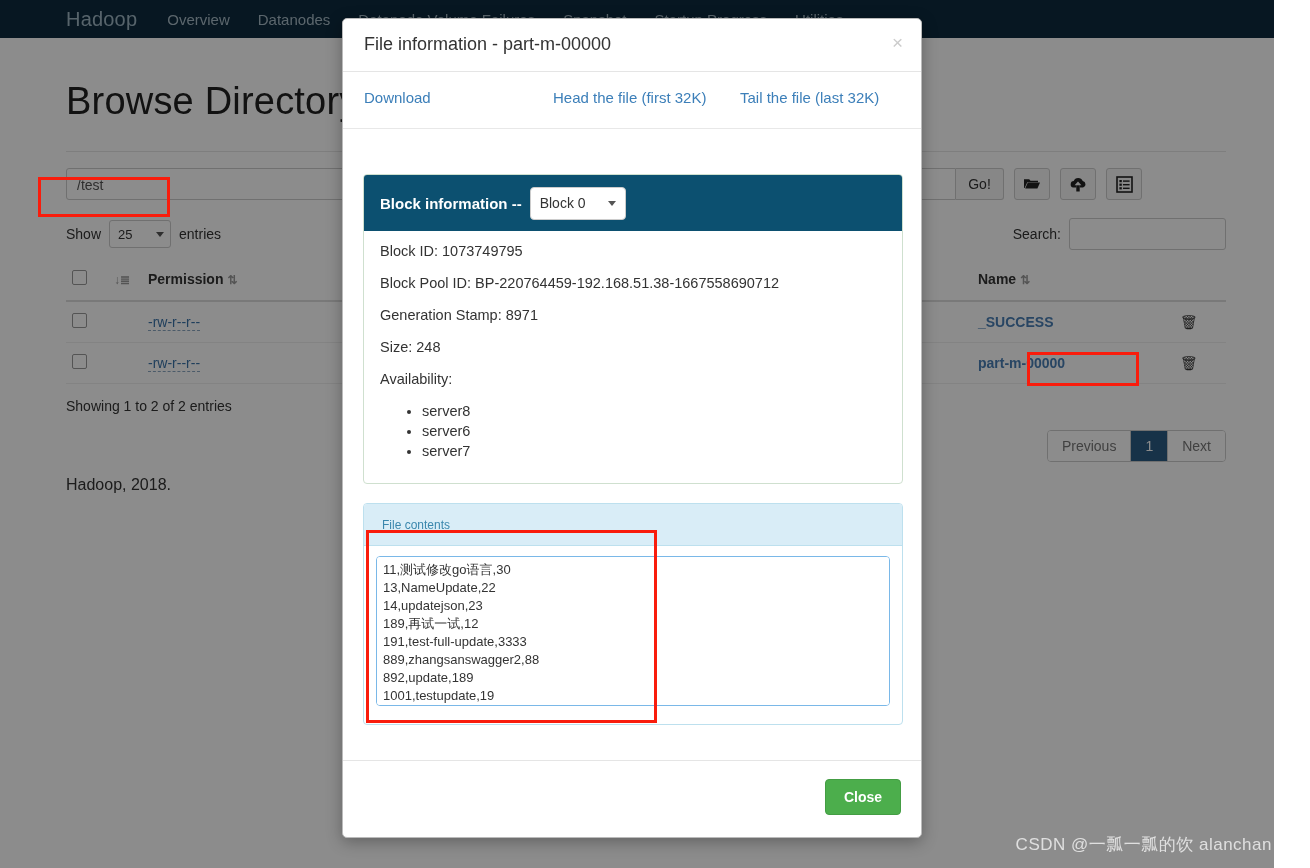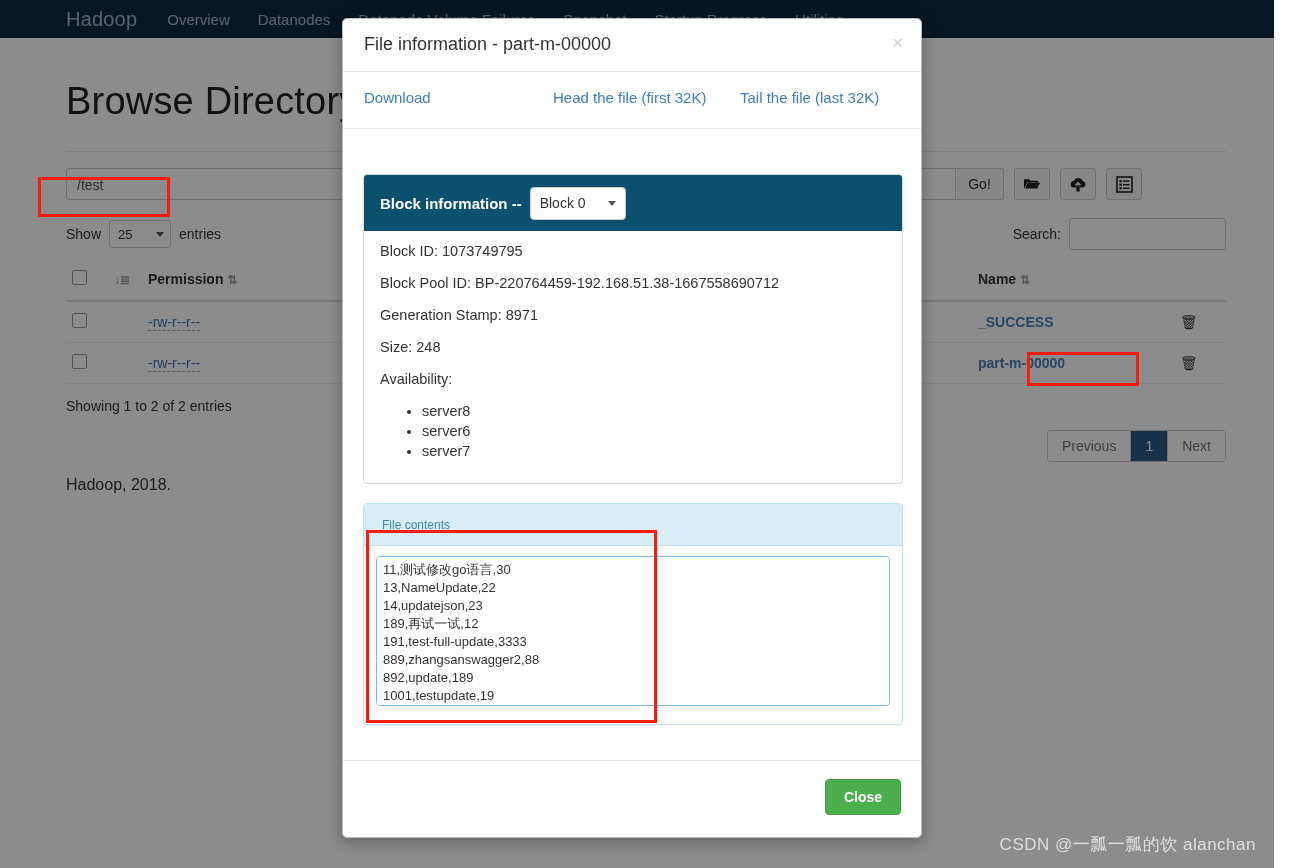--- a/index.html
+++ b/index.html
@@ -158,21 +158,21 @@
   }
   .modal-foot-sep { position: absolute; left:0; right:0; bottom: 76px; border-top: 1px solid #e5e5e5; }
 
   
   .redbox { position: absolute; border: 3px solid #f91c0c; box-sizing: border-box; pointer-events: none; }
   #rb-path     { left: 38px;  top: 177px; width: 132px; height: 40px; }
   #rb-name     { left: 1027px; top: 352px; width: 112px; height: 34px; }
   #rb-contents { left: 366px; top: 530px; width: 291px; height: 193px; }
 
   .watermark {
-    position: absolute; right: 18px; bottom: 12px; color: rgba(255,255,255,0.72);
+    position: absolute; right: 2px; bottom: 12px; color: rgba(255,255,255,0.72);
     font-size: 17px; letter-spacing: .5px;
   }
 </style>
 </head>
 <body>
 
 <div id="page">
 
   <div class="navbar">
     <span class="brand">Hadoop</span>

